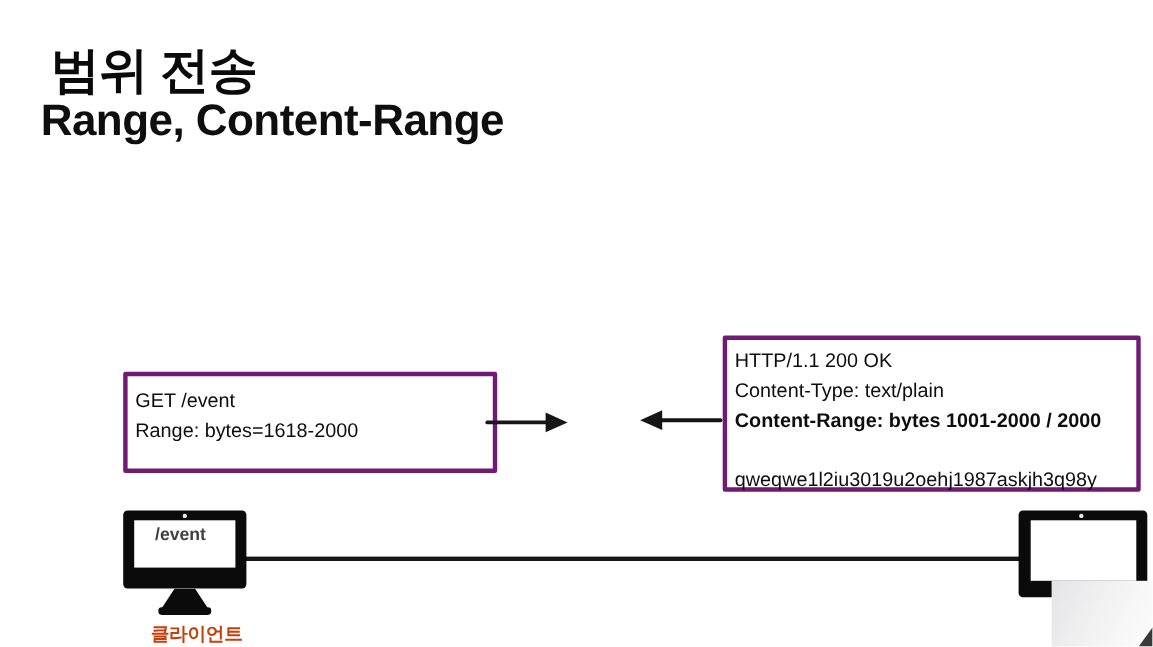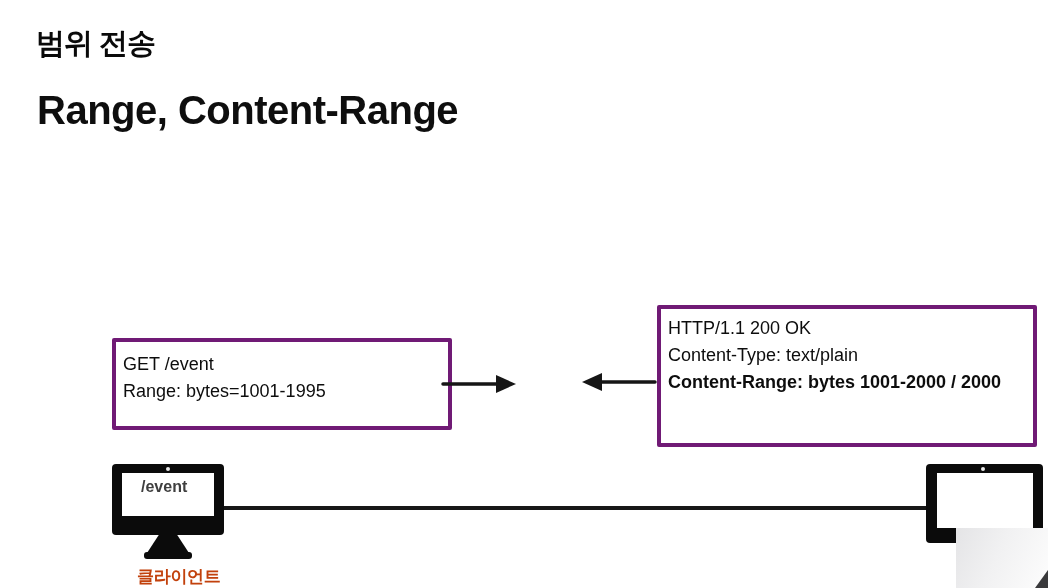--- a/index.html
+++ b/index.html
@@ -12,25 +12,25 @@
     position: relative;
     width: 1048px;
     height: 588px;
     background: #ffffff;
     overflow: hidden;
   }
   .abs { position: absolute; }
 
   .page-title {
     left: 36px; top: 24px;
-    font-size: 29px;
+    font-size: 45px;
     font-weight: bold;
     letter-spacing: -1px;
     color: #0a0a0a;
-    margin: 0;
+    margin: 10px;
   }
   .page-subtitle {
     left: 37px; top: 88px;
     font-size: 40px;
     font-weight: bold;
     letter-spacing: -0.5px;
     color: #0e0e0e;
     margin: 0;
   }
 
@@ -109,28 +109,29 @@
 </head>
 <body>
 
 <div class="slide">
 
   <h1 class="abs page-title">범위 전송</h1>
   <h2 class="abs page-subtitle">Range, Content-Range</h2>
 
   <div class="abs msg-box request-box">
     <div>GET /event</div>
-    <div>Range: bytes=1001-1995</div>
+    <div>Range: bytes=1618-2000</div>
   </div>
 
   <div class="abs msg-box response-box">
     <div>HTTP/1.1 200 OK</div>
     <div>Content-Type: text/plain</div>
     <div class="bold-line">Content-Range: bytes 1001-2000 / 2000</div>
     <div class="blank-line"></div>
+    <div>qweqwe1l2iu3019u2oehj1987askjh3q98y</div>
   </div>
 
   <svg class="abs arrow-svg" style="left:440px; top:371px;" width="80" height="26">
     <line x1="3" y1="13" x2="58" y2="13" stroke="#161616" stroke-width="3.5" stroke-linecap="round"></line>
     <polygon points="56,4 76,13 56,22" fill="#161616"></polygon>
   </svg>
 
   <svg class="abs arrow-svg" style="left:578px; top:369px;" width="80" height="26">
     <line x1="77" y1="13" x2="22" y2="13" stroke="#161616" stroke-width="3.5" stroke-linecap="round"></line>
     <polygon points="24,4 4,13 24,22" fill="#161616"></polygon>

